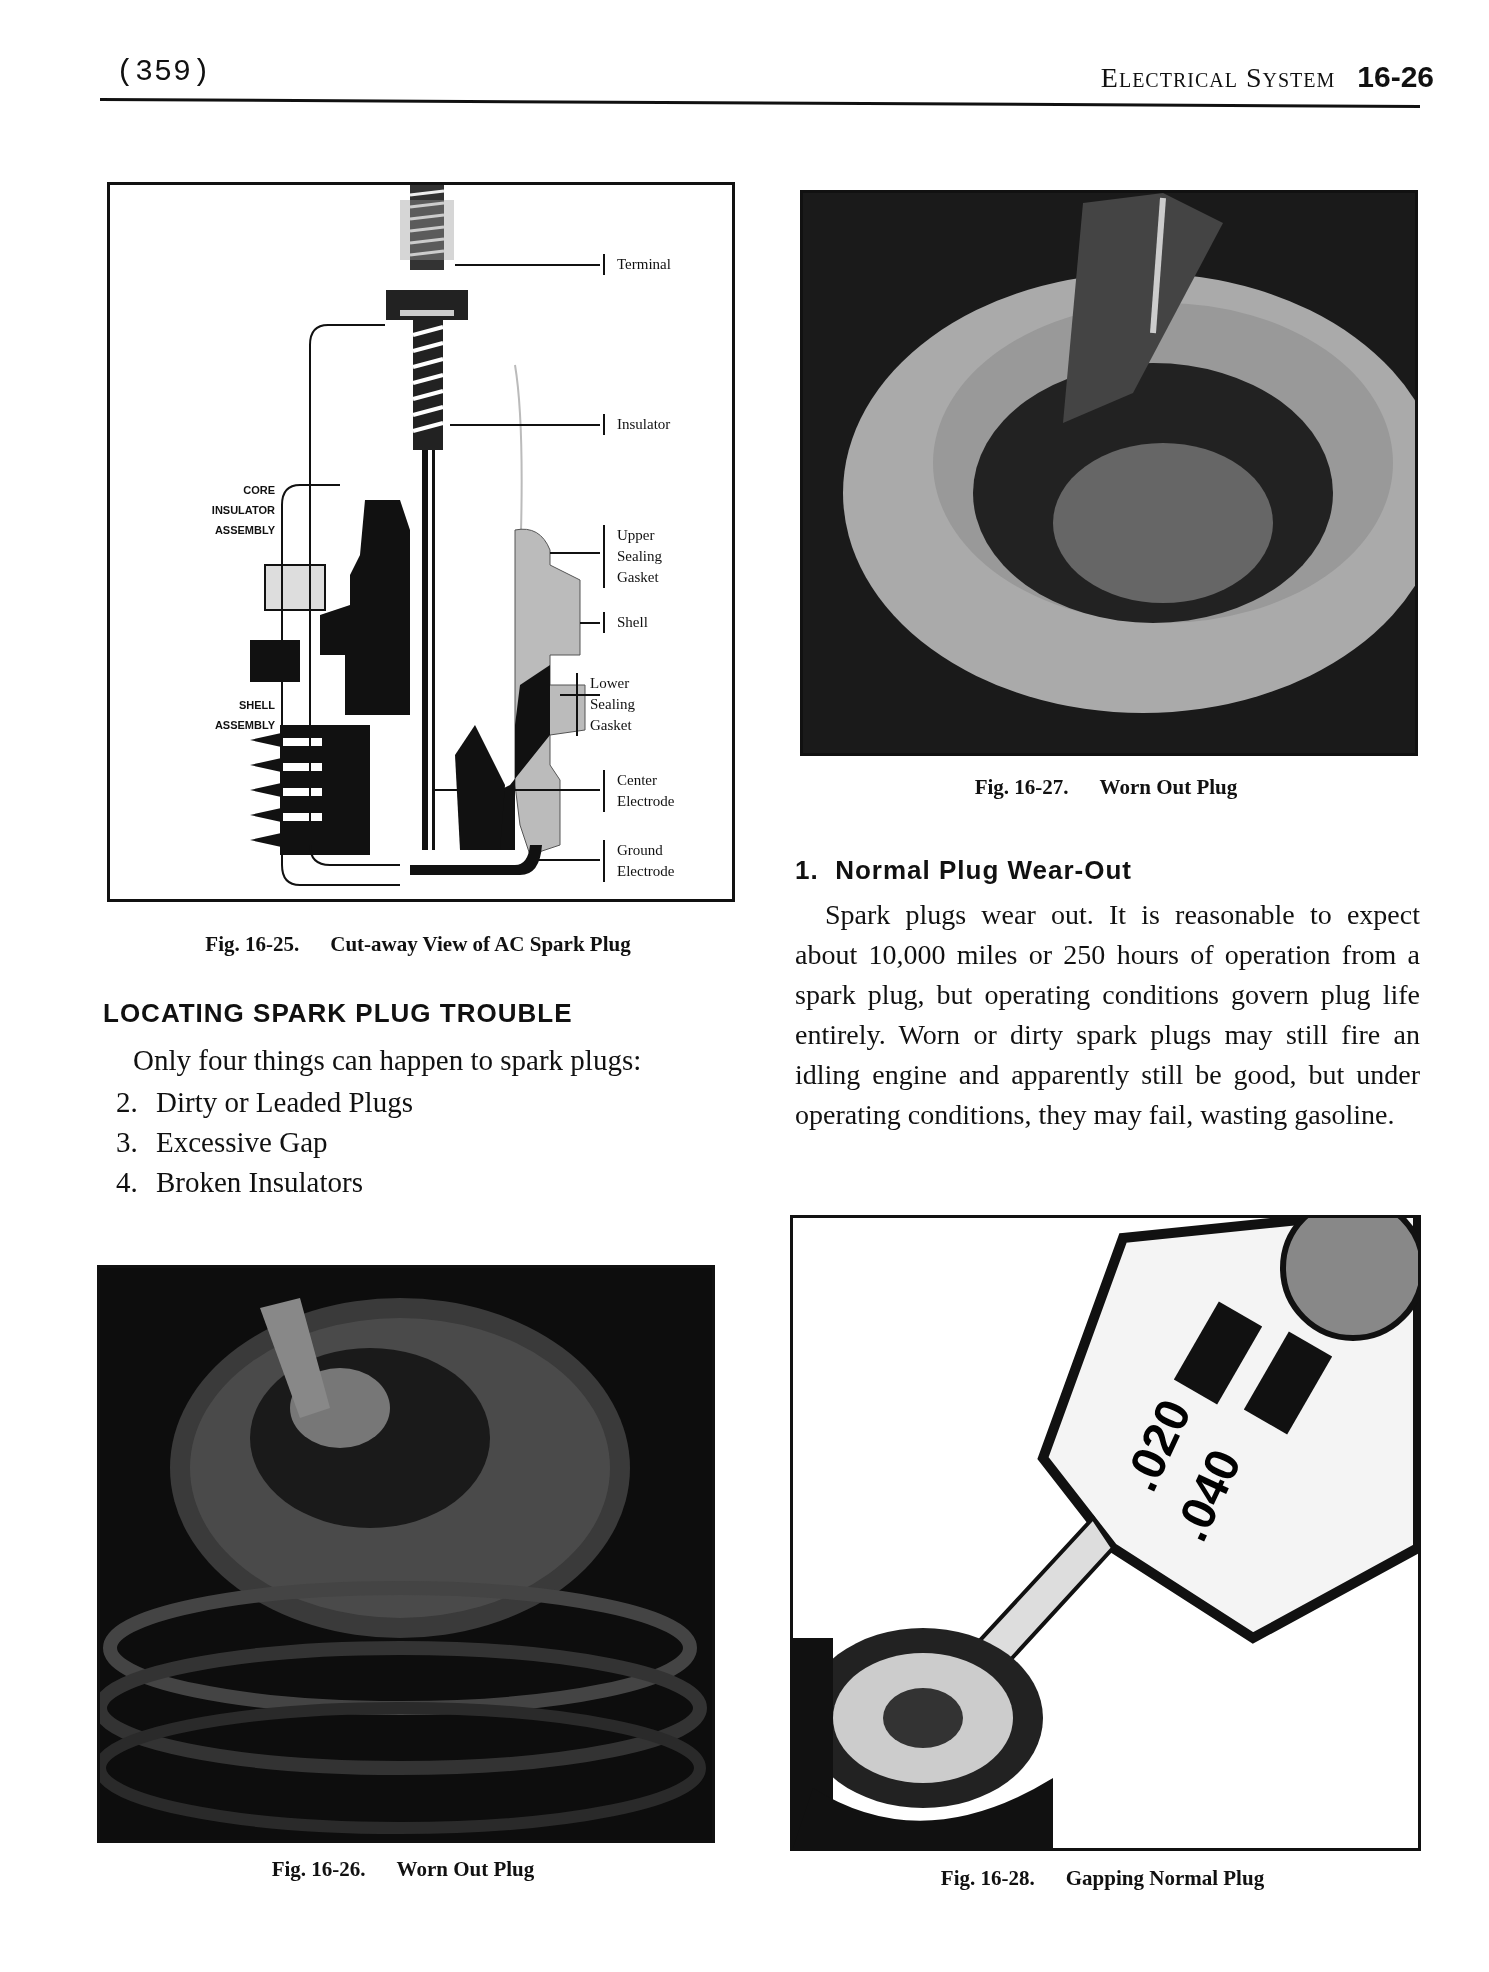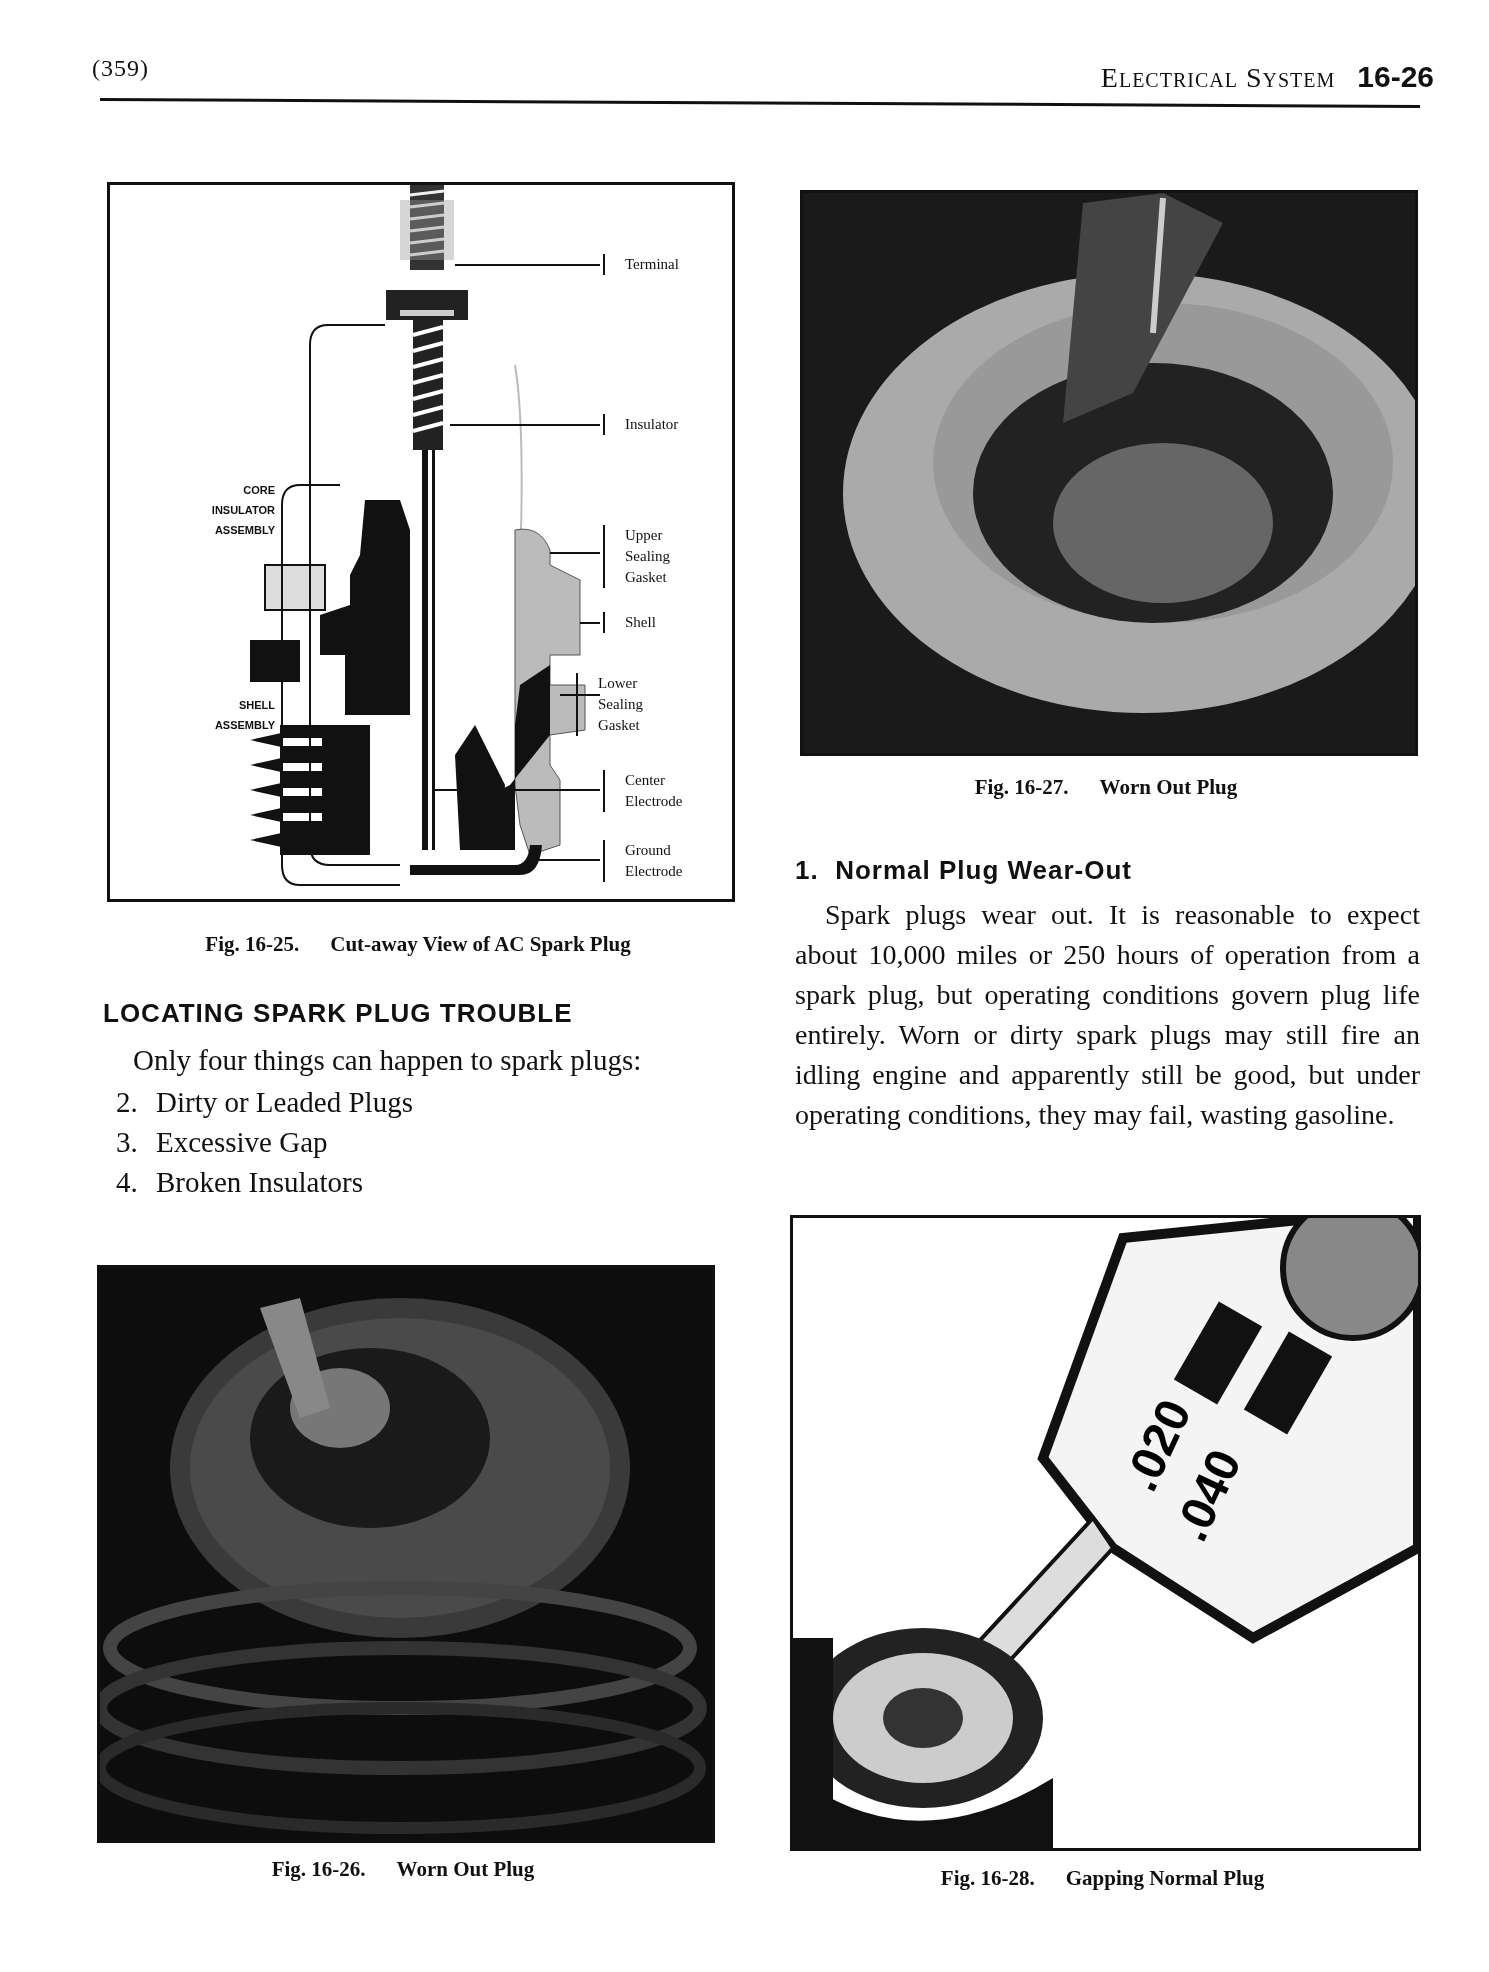--- a/index.html
+++ b/index.html
@@ -1,35 +1,35 @@
 <!DOCTYPE html>
 <html><head>
 <meta charset="utf-8">
 <style>
   html, body { margin: 0; padding: 0; background: #ffffff; }
   body { width: 1489px; height: 1972px; position: relative; overflow: hidden; font-family: "Liberation Serif", "DejaVu Serif", serif; color: #111; }
 
-  .header-left { position: absolute; left: 92px; top: 55px; font-size: 24px; letter-spacing: 1px; }
+  .header-left { position: absolute; left: 116px; top: 55px; font-size: 30px; letter-spacing: 1px; font-family: Liberation Mono, monospace; }
   .header-right { position: absolute; right: 55px; top: 60px; display: flex; align-items: baseline; gap: 22px; }
   .header-title { font-size: 28px; font-variant: small-caps; letter-spacing: 1px; }
   .header-page { font-family: "Liberation Sans", "DejaVu Sans", sans-serif; font-weight: bold; font-size: 30px; }
   .header-rule { position: absolute; left: 100px; width: 1320px; top: 98px; height: 3px; background: #111; transform: rotate(0.3deg); transform-origin: left; }
 
   .figbox { position: absolute; border: 3px solid #111; background: #fff; overflow: hidden; }
   .photo { background: #1a1a1a; }
   .caption { position: absolute; font-weight: bold; font-size: 21px; text-align: center; }
   .caption .num { margin-right: 31px; }
 
   .heading-sans { position: absolute; font-family: "Liberation Sans", "DejaVu Sans", sans-serif; font-weight: bold; font-size: 26px; letter-spacing: 1px; }
   .body-text { position: absolute; font-size: 28px; line-height: 40px; text-align: justify; }
   .list { position: absolute; list-style: none; margin: 0; padding: 0; font-size: 29px; line-height: 40px; }
   .list li span.n { display: inline-block; width: 40px; }
 
   
-  .dlabel { position: absolute; font-size: 15px; line-height: 21px; border-left: 2px solid #111; padding-left: 20px; }
+  .dlabel { position: absolute; font-size: 15px; line-height: 21px; border-left: 2px solid #111; padding-left: 12px; }
   .grouplabel { position: absolute; font-family: "Liberation Sans", "DejaVu Sans", sans-serif; font-weight: bold; font-size: 11px; text-align: right; line-height: 20px; }
 </style>
 </head>
 <body>
 
 <div class="header-left">(359)</div>
 <div class="header-right">
   <span class="header-title">Electrical System</span>
   <span class="header-page">16-26</span>
 </div>

